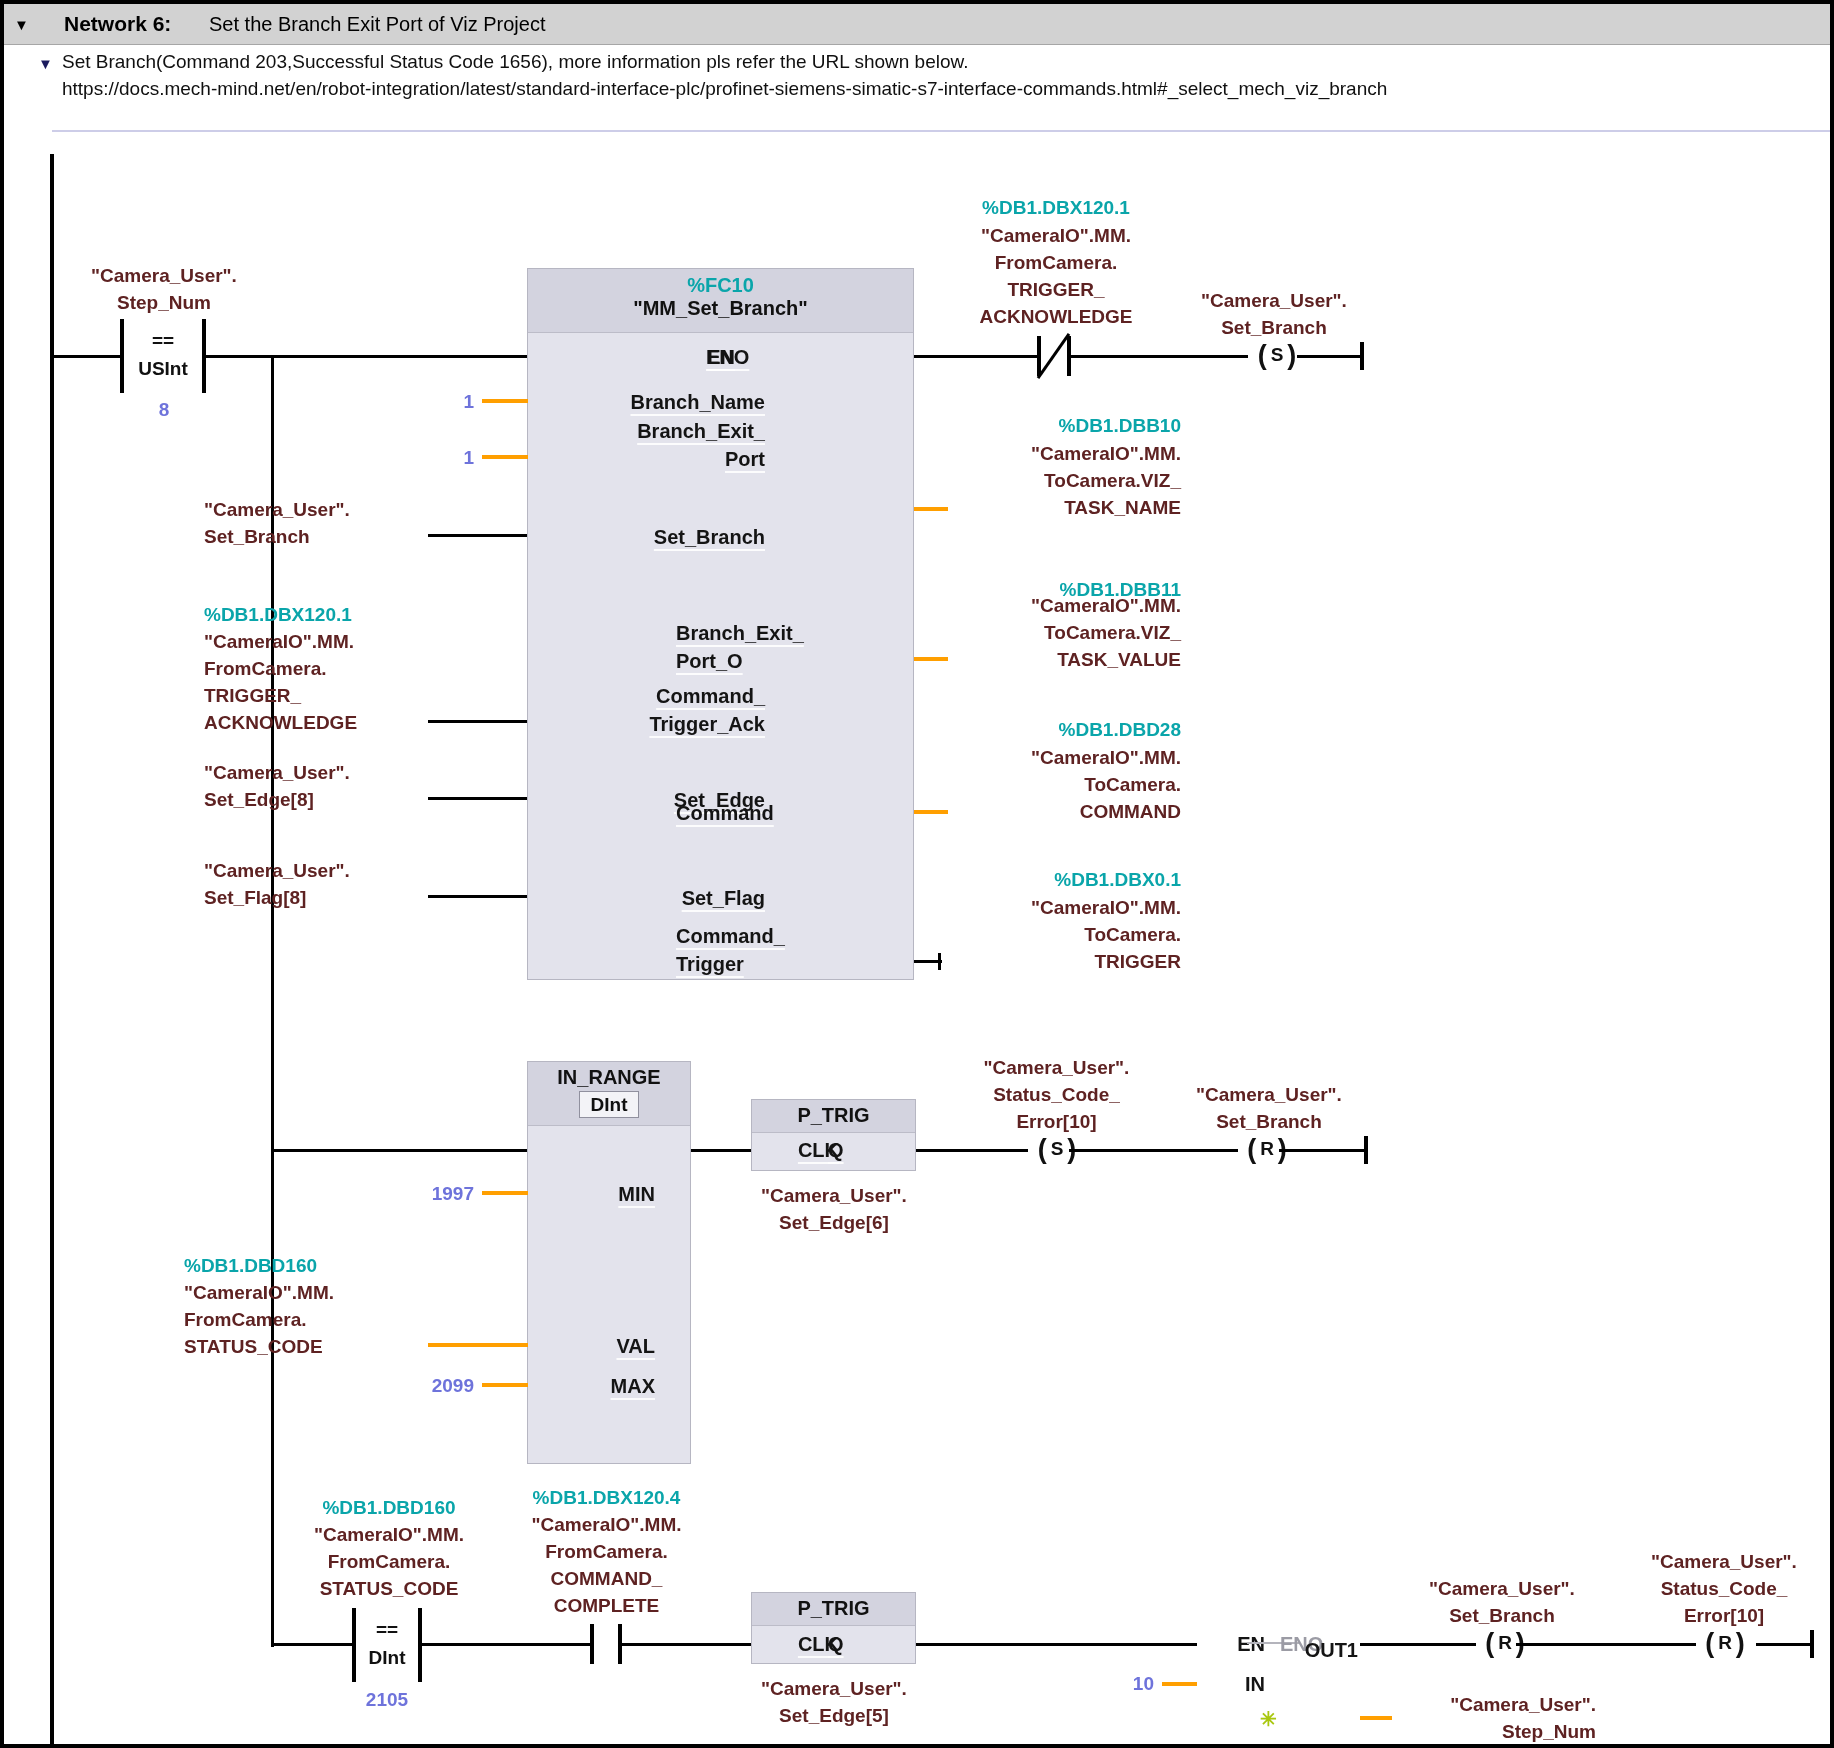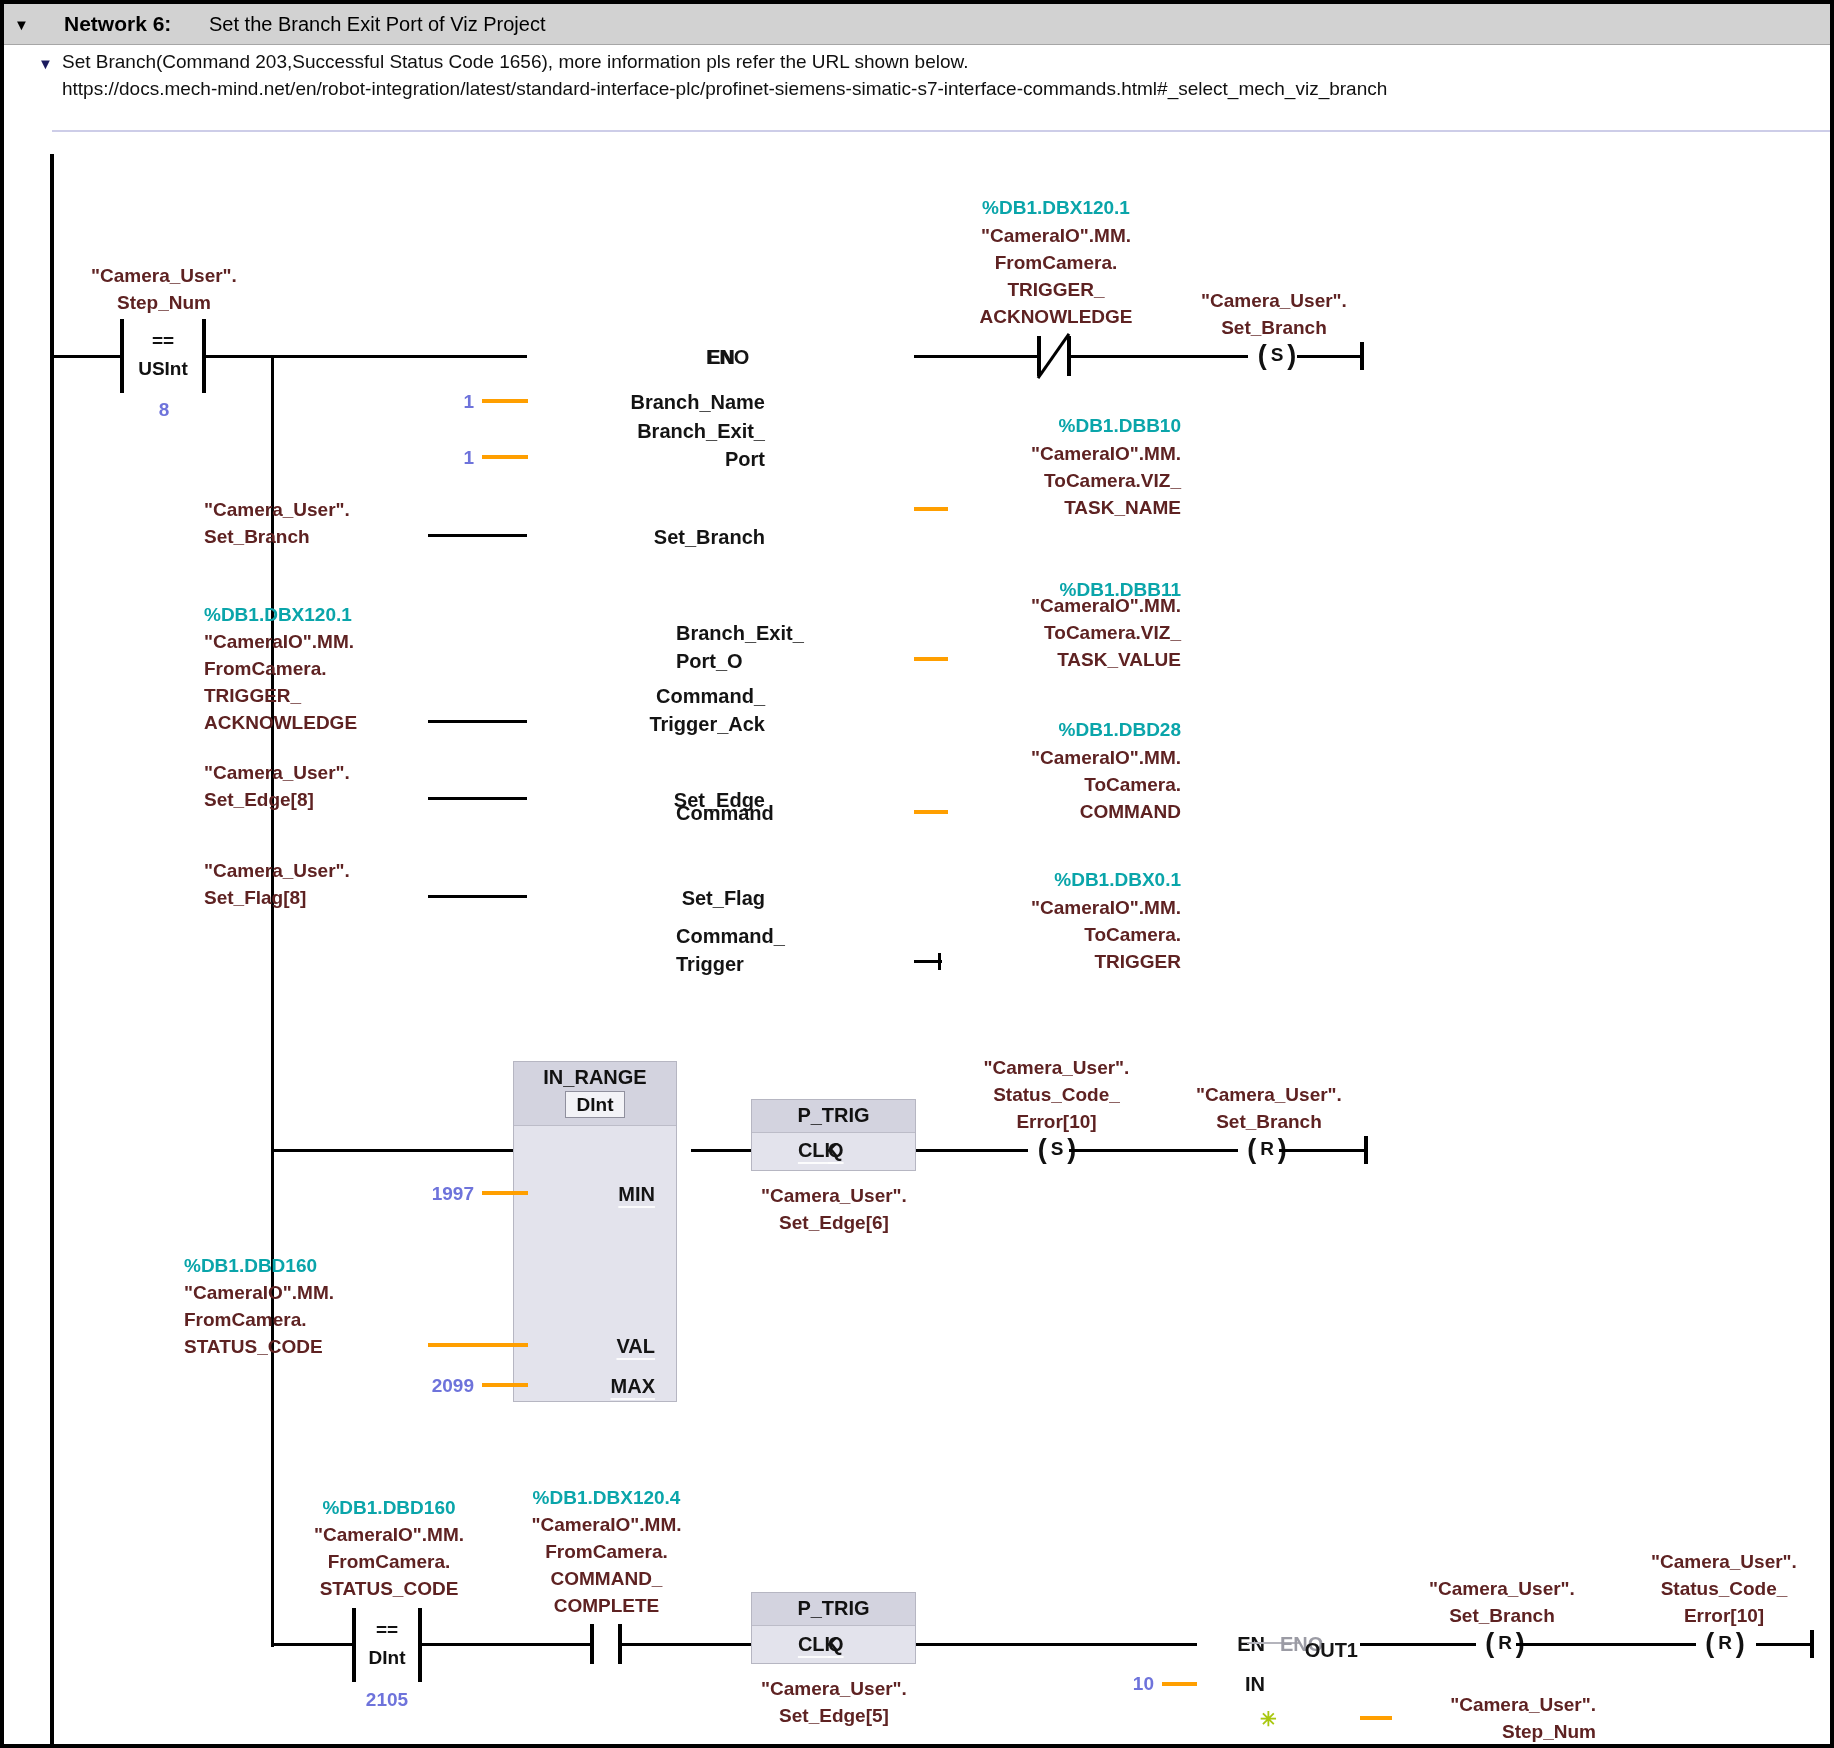--- a/index.html
+++ b/index.html
@@ -70,20 +70,26 @@
   <div class="abs" style="left:116px;top:315px;width:86px;height:74px;">
     <div class="bar" style="left:0;top:0;height:74px;"></div>
     <div class="bar" style="left:82px;top:0;height:74px;"></div>
     <div class="abs cmptxt" style="left:6px;top:8px;width:74px;">==</div>
     <div class="abs cmptxt" style="left:6px;top:36px;width:74px;">USInt</div>
   </div>
   <div class="abs const" style="left:110px;top:392px;width:100px;text-align:center;">8</div>
 
   <div class="abs wh" style="left:202px;top:351px;width:321px;"></div>
 
+  <div class="abs blk" style="left:523px;top:264px;width:387px;height:712px;">
+    <div class="bhead" style="height:64px;">
+      <div class="baddr" style="margin-top:5px;">%FC10</div>
+      <div class="btitle">"MM_Set_Branch"</div>
+    </div>
+  </div>
 
   <div class="abs tl" style="left:531px;top:339px;width:200px;"><span class="pp">EN</span></div>
   <div class="abs tl" style="left:531px;top:384px;width:230px;"><span class="pp">Branch_Name</span></div>
   <div class="abs tl" style="left:531px;top:413px;width:230px;"><span class="pp">Branch_Exit_
 Port</span></div>
   <div class="abs tl" style="left:531px;top:519px;width:230px;"><span class="pp">Set_Branch</span></div>
   <div class="abs tl" style="left:531px;top:678px;width:230px;"><span class="pp">Command_
 Trigger_Ack</span></div>
   <div class="abs tl" style="left:531px;top:782px;width:230px;"><span class="pp">Set_Edge</span></div>
   <div class="abs tl" style="left:531px;top:880px;width:230px;"><span class="pp">Set_Flag</span></div>
@@ -157,21 +163,21 @@
   </div>
   <div class="abs wh" style="left:1067px;top:351px;width:186px;"></div>
   <div class="abs tag" style="left:1180px;top:283px;width:180px;">"Camera_User".
 Set_Branch</div>
   <div class="abs coil" style="left:1244px;top:336px;width:58px;"><span>S</span></div>
   <div class="abs wh" style="left:1293px;top:351px;width:65px;"></div>
   <div class="abs endstop" style="left:1356px;top:338px;height:28px;"></div>
 
   <div class="abs wh" style="left:268px;top:1145px;width:255px;"></div>
 
-  <div class="abs blk" style="left:509px;top:1057px;width:164px;height:341px;">
+  <div class="abs blk" style="left:523px;top:1057px;width:164px;height:403px;">
     <div class="bhead" style="height:64px;">
       <div class="btitle" style="margin-top:4px;">IN_RANGE</div>
       <div class="dintbox" style="width:58px;margin:2px auto 0;">DInt</div>
     </div>
   </div>
   <div class="abs tl" style="left:531px;top:1176px;width:120px;"><span class="pp">MIN</span></div>
   <div class="abs tl" style="left:531px;top:1328px;width:120px;"><span class="pp">VAL</span></div>
   <div class="abs tl" style="left:531px;top:1368px;width:120px;"><span class="pp">MAX</span></div>
 
   <div class="abs const" style="left:370px;top:1176px;width:100px;">1997</div>

